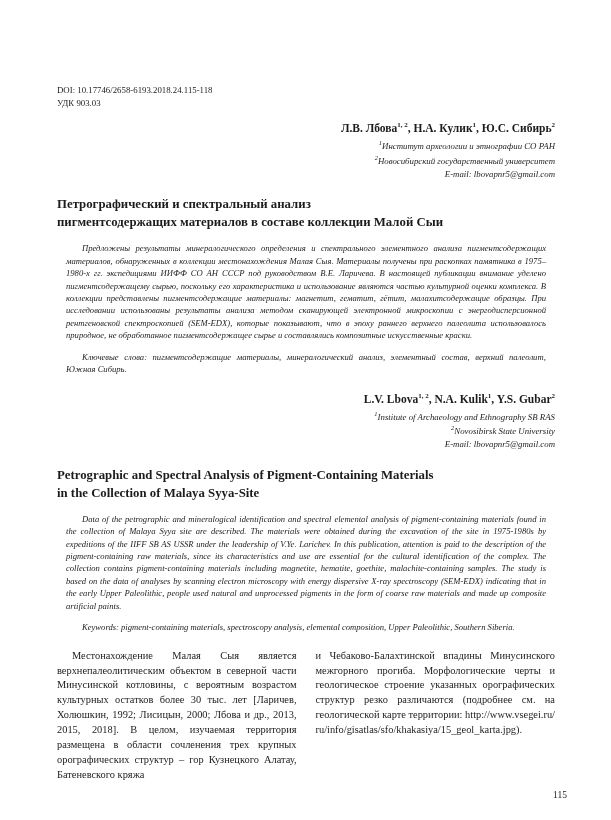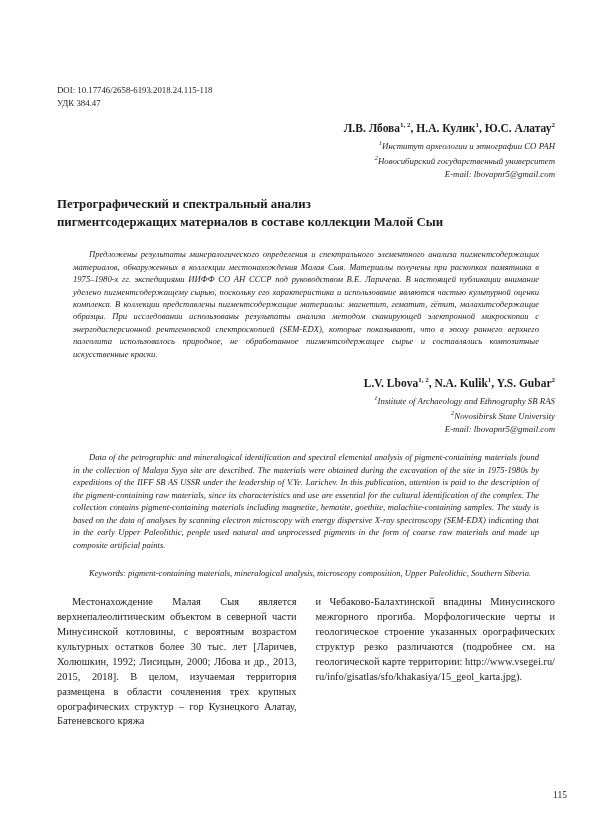--- a/index.html
+++ b/index.html
@@ -30,21 +30,21 @@
     font-size: 8.8px; line-height: 1.45; margin-top: 2px;
   }
   .affiliations sup { font-size: 6.5px; }
   .title {
     text-align: left; font-weight: bold;
     font-size: 12.8px; line-height: 1.4;
     margin: 16px 0 10px 0;
   }
   .abstract {
     font-style: italic; font-size: 8.6px; line-height: 1.45;
-    text-align: justify; text-indent: 16px; margin: 16px;
+    text-align: justify; text-indent: 16px; margin: 9px;
   }
   .keywords { margin-top: 9px; }
   .kw-label { font-style: italic; }
   .section-gap { margin-top: 16px; }
   .columns {
     display: flex; gap: 19px; margin-top: 15px;
     font-size: 10.4px; line-height: 1.43; text-align: justify;
   }
   .col { flex: 1; min-width: 0; }
   .body-p { margin: 0; text-indent: 15px; }
@@ -56,51 +56,56 @@
     font-size: 9.5px;
   }
 </style>
 </head>
 <body>
 
 <div class="page">
 
   <div class="meta">
     <div>DOI: 10.17746/2658-6193.2018.24.115-118</div>
-    <div>УДК 384.47</div>
+    <div>УДК 903.03</div>
   </div>
 
-  <div class="authors"><span>Л.В. Лбова</span><sup>1, 2</sup><span>, Н.А. Кулик</span><sup>1</sup><span>, Ю.С. Алатау</span><sup>2</sup></div>
+  <div class="authors"><span>Л.В. Лбова</span><sup>1, 2</sup><span>, Н.А. Кулик</span><sup>1</sup><span>, Ю.С. Сибирь</span><sup>2</sup></div>
 
   <div class="affiliations">
     <div><sup>1</sup><span>Институт археологии и этнографии СО РАН</span></div>
     <div><sup>2</sup><span>Новосибирский государственный университет</span></div>
     <div>E-mail: lbovapnr5@gmail.com</div>
   </div>
 
   <div class="title">
     <span>Петрографический и спектральный анализ</span><br>
     <span>пигментсодержащих материалов в составе коллекции Малой Сыи</span>
   </div>
 
   <p class="abstract">Предложены результаты минералогического определения и спектрального элементного анализа пигментсодержащих материалов, обнаруженных в коллекции местонахождения Малая Сыя. Материалы получены при раскопках памятника в 1975–1980-х гг. экспедициями ИИФФ СО АН СССР под руководством В.Е. Ларичева. В настоящей публикации внимание уделено пигментсодержащему сырью, поскольку его характеристика и использование являются частью культурной оценки комплекса. В коллекции представлены пигментсодержащие материалы: магнетит, гематит, гётит, малахитсодержащие образцы. При исследовании использованы результаты анализа методом сканирующей электронной микроскопии с энергодисперсионной рентгеновской спектроскопией (SEM-EDX), которые показывают, что в эпоху раннего верхнего палеолита использовалось природное, не обработанное пигментсодержащее сырье и составлялись композитные искусственные краски.</p>
 
+  <p class="abstract keywords"><span class="kw-label">Ключевые слова:</span><span> пигментсодержащие материалы, минералогический анализ, элементный состав, верхний палеолит, Южная Сибирь.</span></p>
 
   <div class="authors section-gap"><span>L.V. Lbova</span><sup>1, 2</sup><span>, N.A. Kulik</span><sup>1</sup><span>, Y.S. Gubar</span><sup>2</sup></div>
 
   <div class="affiliations">
     <div><sup>1</sup><span>Institute of Archaeology and Ethnography SB RAS</span></div>
     <div><sup>2</sup><span>Novosibirsk State University</span></div>
     <div>E-mail: lbovapnr5@gmail.com</div>
   </div>
 
+  <div class="title">
+    <span>Petrographic and Spectral Analysis of Pigment-Containing Materials</span><br>
+    <span>in the Collection of Malaya Syya-Site</span>
+  </div>
 
   <p class="abstract">Data of the petrographic and mineralogical identification and spectral elemental analysis of pigment-containing materials found in the collection of Malaya Syya site are described. The materials were obtained during the excavation of the site in 1975-1980s by expeditions of the IIFF SB AS USSR under the leadership of V.Ye. Larichev. In this publication, attention is paid to the description of the pigment-containing raw materials, since its characteristics and use are essential for the cultural identification of the complex. The collection contains pigment-containing materials including magnetite, hematite, goethite, malachite-containing samples. The study is based on the data of analyses by scanning electron microscopy with energy dispersive X-ray spectroscopy (SEM-EDX) indicating that in the early Upper Paleolithic, people used natural and unprocessed pigments in the form of coarse raw materials and made up composite artificial paints.</p>
 
-  <p class="abstract keywords"><span class="kw-label">Keywords:</span><span> pigment-containing materials, mineralogical analysis, microscopy composition, Upper Paleolithic, Southern Siberia.</span></p>
+  <p class="abstract keywords"><span class="kw-label">Keywords:</span><span> pigment-containing materials, spectroscopy analysis, elemental composition, Upper Paleolithic, Southern Siberia.</span></p>
 
   <div class="columns">
     <div class="col">
       <p class="body-p">Местонахождение Малая Сыя является верхнепалеолитическим объектом в северной части Минусинской котловины, с вероятным возрастом культурных остатков более 30 тыс. лет [Ларичев, Холюшкин, 1992; Лисицын, 2000; Лбова и др., 2013, 2015, 2018]. В целом, изучаемая территория размещена в области сочленения трех крупных орографических структур – гор Кузнецкого Алатау, Батеневского кряжа</p>
     </div>
     <div class="col">
       <p class="body-p cont"><span>и Чебаково-Балахтинской впадины Минусинского межгорного прогиба. Морфологические черты и геологическое строение указанных орографических структур резко различаются (подробнее см. на геологической карте территории: </span><span class="url">http://www.vsegei.ru/ru/info/gisatlas/sfo/khakasiya/15_geol_karta.jpg</span><span>).</span></p>
     </div>
   </div>
 

